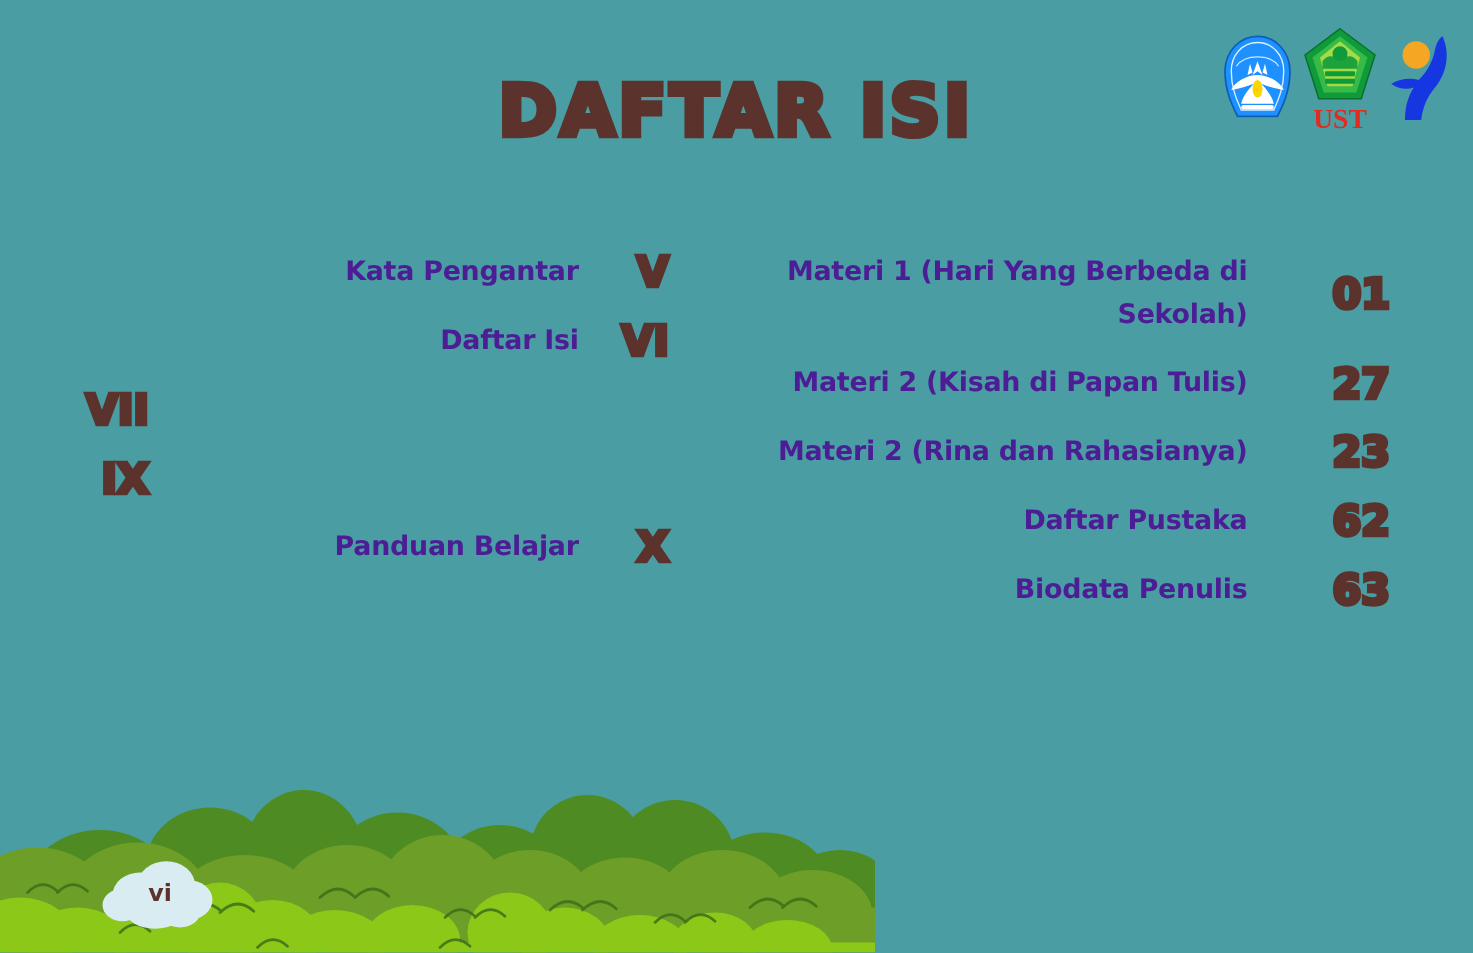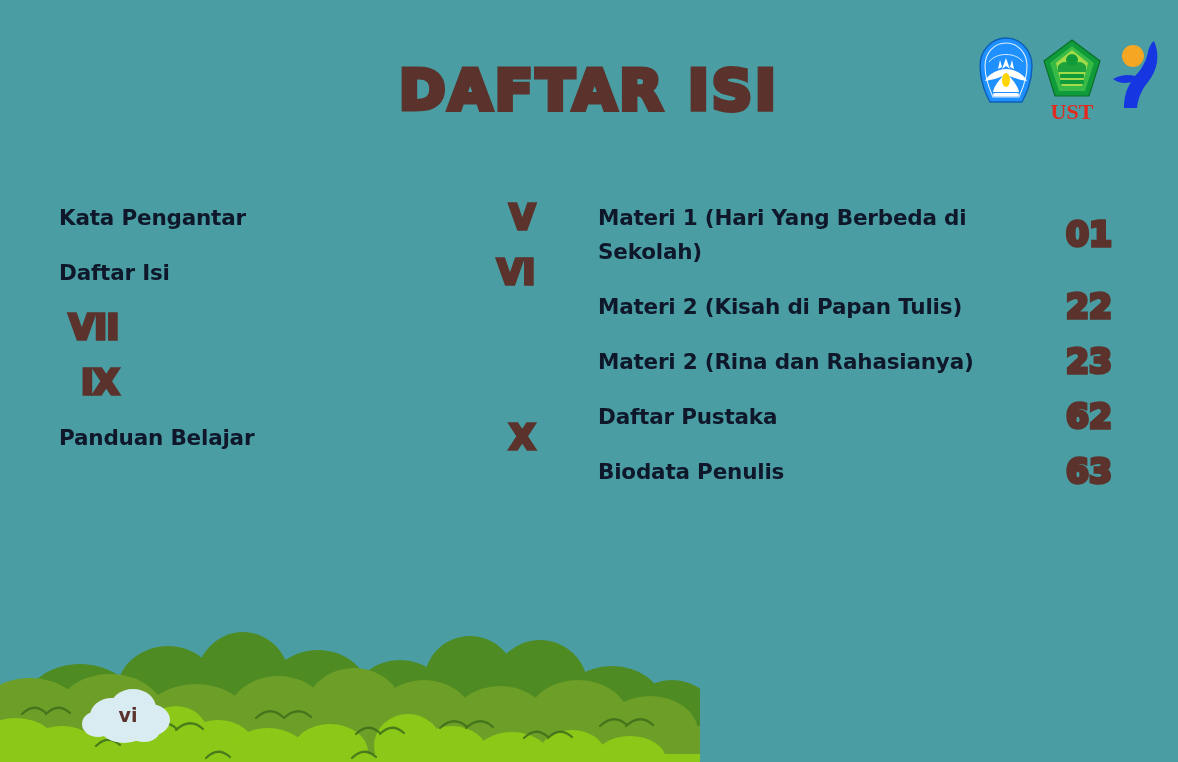--- a/index.html
+++ b/index.html
@@ -21,24 +21,24 @@
     inset: 0;
     width: 1178px;
     height: 762px;
     background: #4a9ea3;
     overflow: hidden;
   }
 
   
   #logo-row {
     position: absolute;
-    top: 36px;
+    top: 19px;
     right: 8px;
     display: flex;
-    align-items: flex-start;
+    align-items: center;
     gap: 4px;
   }
   .logo {
     display: block;
   }
 
   
   #page-title {
     position: absolute;
     top: 62px;
@@ -82,29 +82,30 @@
     align-items: center;
     justify-content: space-between;
     min-height: 55px;
     margin-bottom: 0px;
   }
   #toc-col-left .toc-entry { height: 54.5px; }
   #toc-col-right .toc-entry { height: 54.5px; }
   #toc-col-right .toc-entry.tall { height: 89px; align-items: center; }
 
   .toc-label {
-    color: #0f172a;
+    color: #4c1d95;
     font-family: "DejaVu Sans", sans-serif;
     font-weight: bold;
     font-size: 21.5px;
     line-height: 1.55;
     letter-spacing: -0.2px;
     white-space: pre-wrap;
     flex: 1 1 auto;
     padding-right: 12px;
+    text-align: right;
   }
   #toc-col-right .toc-label { max-width: 400px; }
 
   .toc-page {
     color: #5b332c;
     font-family: "DejaVu Sans", sans-serif;
     font-weight: bold;
     font-size: 33px;
     line-height: 1;
     letter-spacing: 0px;
@@ -214,21 +215,21 @@
       </div>
     </div>
 
     <div class="toc-col" id="toc-col-right">
       <div class="toc-entry tall">
         <span class="toc-label">Materi 1 (Hari Yang Berbeda di Sekolah)</span>
         <span class="toc-page">01</span>
       </div>
       <div class="toc-entry">
         <span class="toc-label">Materi 2 (Kisah di Papan Tulis)</span>
-        <span class="toc-page">22</span>
+        <span class="toc-page">27</span>
       </div>
       <div class="toc-entry">
         <span class="toc-label">Materi 2 (Rina dan Rahasianya)</span>
         <span class="toc-page">23</span>
       </div>
       <div class="toc-entry">
         <span class="toc-label">Daftar Pustaka</span>
         <span class="toc-page">62</span>
       </div>
       <div class="toc-entry">

